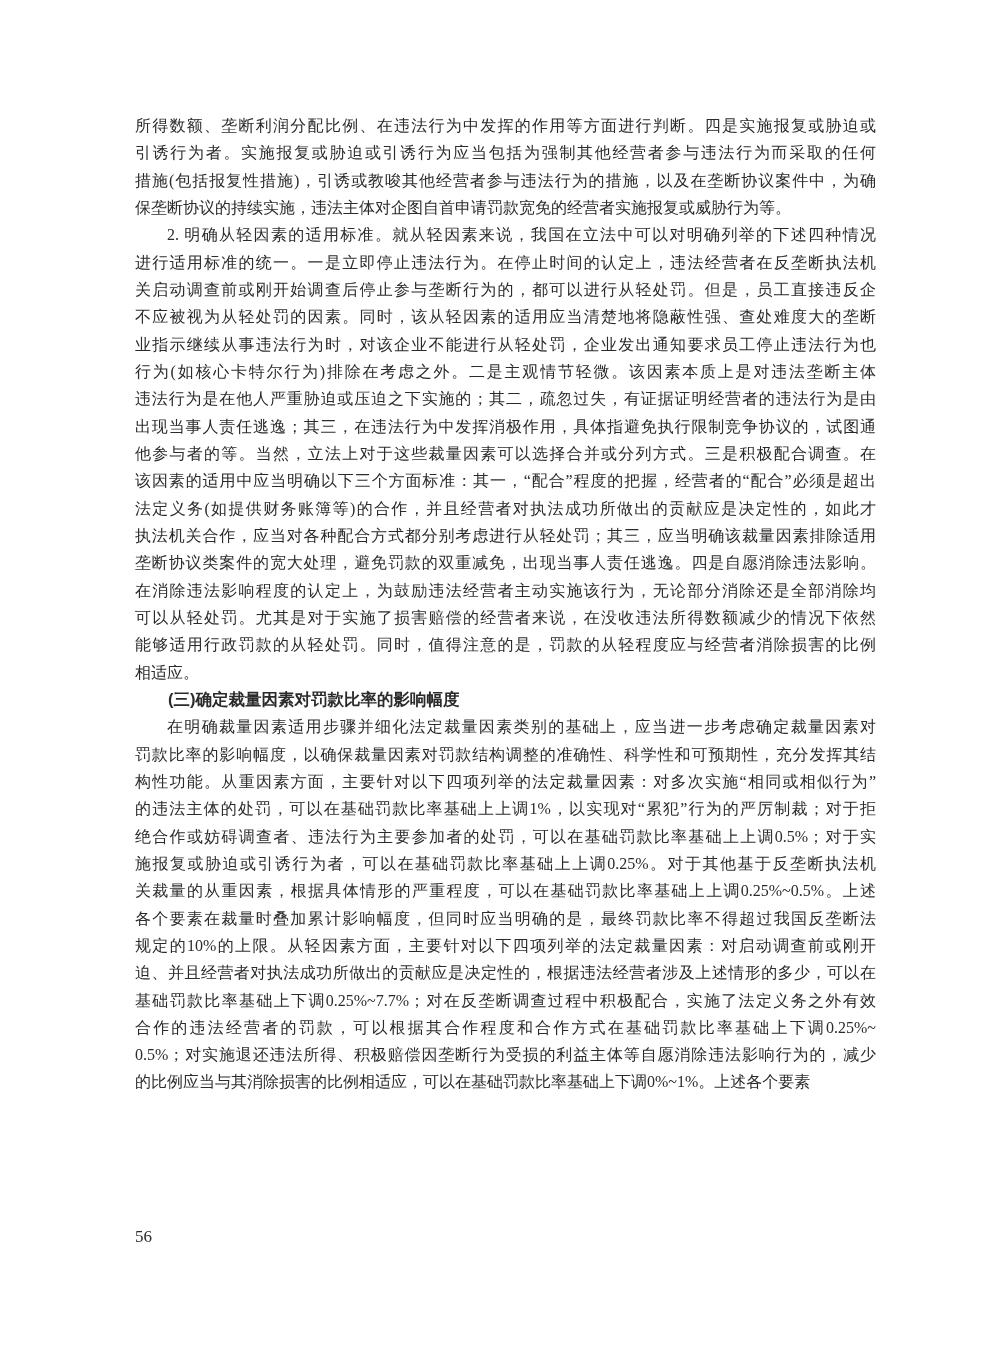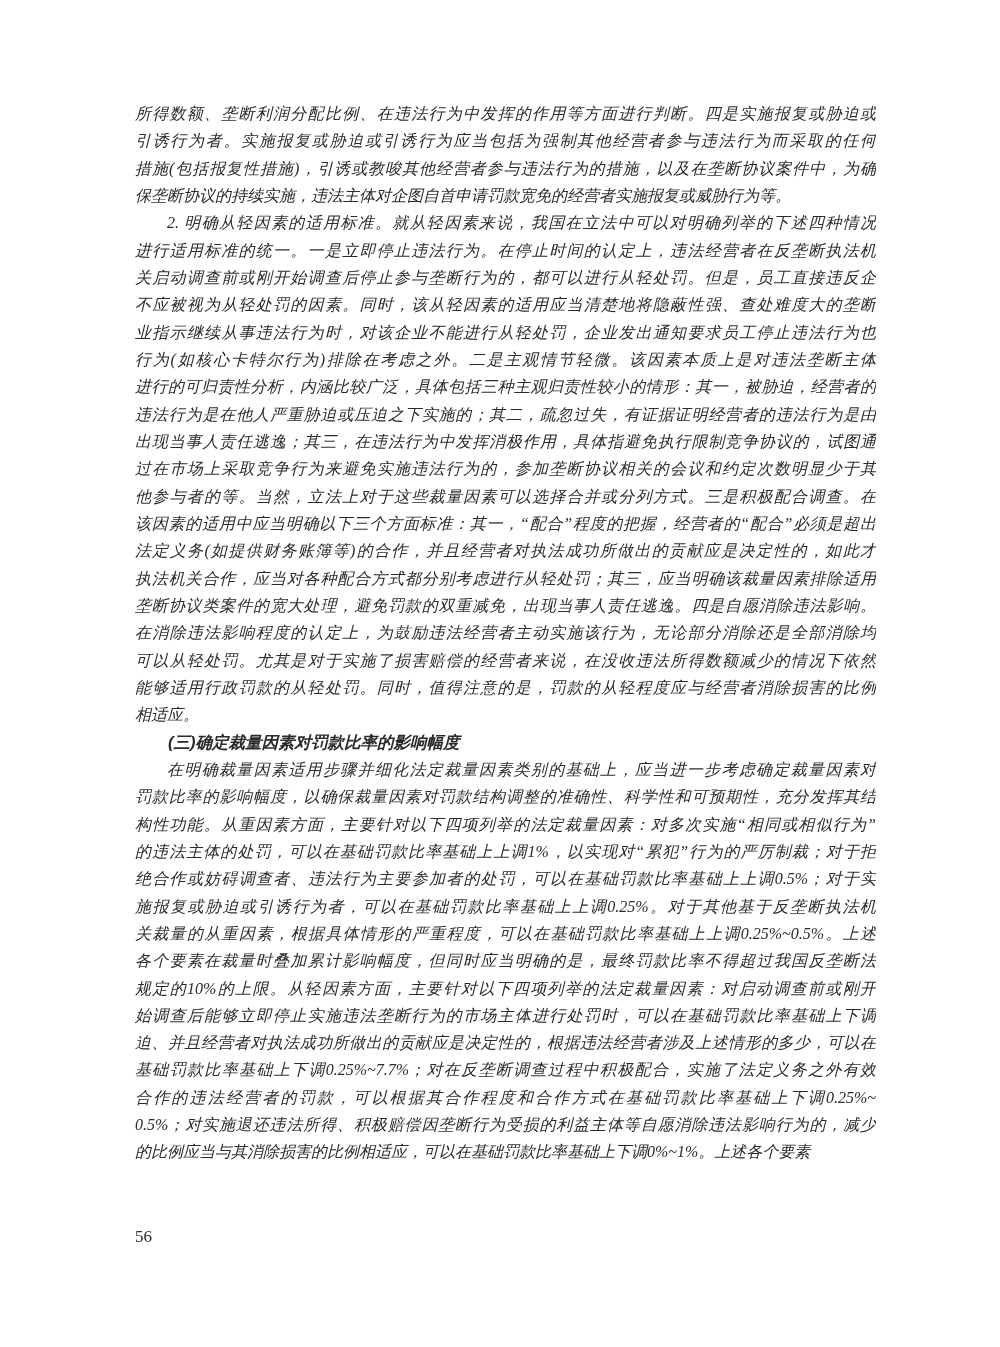--- a/index.html
+++ b/index.html
@@ -13,23 +13,22 @@
     overflow: hidden;
   }
   .page {
     position: absolute;
     inset: 0;
     background: #ffffff;
   }
   .page-body {
     position: absolute;
     left: 135px;
-    top: 100px;
+    top: 112px;
     width: 741px;
-    font-style: italic;
   }
   .line {
     font-size: 16px;
     line-height: 27.33px;
     height: 27.33px;
     text-align: justify;
     text-align-last: justify;
     white-space: normal;
     overflow: hidden;
   }
@@ -62,44 +61,41 @@
       <div class="line">所得数额、垄断利润分配比例、在违法行为中发挥的作用等方面进行判断。四是实施报复或胁迫或</div>
       <div class="line">引诱行为者。实施报复或胁迫或引诱行为应当包括为强制其他经营者参与违法行为而采取的任何</div>
       <div class="line">措施(包括报复性措施)，引诱或教唆其他经营者参与违法行为的措施，以及在垄断协议案件中，为确</div>
       <div class="line last">保垄断协议的持续实施，违法主体对企图自首申请罚款宽免的经营者实施报复或威胁行为等。</div>
       <div class="line indent">2. 明确从轻因素的适用标准。就从轻因素来说，我国在立法中可以对明确列举的下述四种情况</div>
       <div class="line">进行适用标准的统一。一是立即停止违法行为。在停止时间的认定上，违法经营者在反垄断执法机</div>
       <div class="line">关启动调查前或刚开始调查后停止参与垄断行为的，都可以进行从轻处罚。但是，员工直接违反企</div>
       <div class="line">不应被视为从轻处罚的因素。同时，该从轻因素的适用应当清楚地将隐蔽性强、查处难度大的垄断</div>
       <div class="line">业指示继续从事违法行为时，对该企业不能进行从轻处罚，企业发出通知要求员工停止违法行为也</div>
       <div class="line">行为(如核心卡特尔行为)排除在考虑之外。二是主观情节轻微。该因素本质上是对违法垄断主体</div>
-      <div class="line">进行的可归责性分析，内涵比较广泛，具体包括三种主观归责性较小的情形：其一，被胁迫，经营者的</div>
       <div class="line">违法行为是在他人严重胁迫或压迫之下实施的；其二，疏忽过失，有证据证明经营者的违法行为是由</div>
       <div class="line">出现当事人责任逃逸；其三，在违法行为中发挥消极作用，具体指避免执行限制竞争协议的，试图通</div>
-      <div class="line">过在市场上采取竞争行为来避免实施违法行为的，参加垄断协议相关的会议和约定次数明显少于其</div>
       <div class="line">他参与者的等。当然，立法上对于这些裁量因素可以选择合并或分列方式。三是积极配合调查。在</div>
       <div class="line">该因素的适用中应当明确以下三个方面标准：其一，“配合”程度的把握，经营者的“配合”必须是超出</div>
       <div class="line">法定义务(如提供财务账簿等)的合作，并且经营者对执法成功所做出的贡献应是决定性的，如此才</div>
       <div class="line">执法机关合作，应当对各种配合方式都分别考虑进行从轻处罚；其三，应当明确该裁量因素排除适用</div>
       <div class="line">垄断协议类案件的宽大处理，避免罚款的双重减免，出现当事人责任逃逸。四是自愿消除违法影响。</div>
       <div class="line">在消除违法影响程度的认定上，为鼓励违法经营者主动实施该行为，无论部分消除还是全部消除均</div>
       <div class="line">可以从轻处罚。尤其是对于实施了损害赔偿的经营者来说，在没收违法所得数额减少的情况下依然</div>
       <div class="line">能够适用行政罚款的从轻处罚。同时，值得注意的是，罚款的从轻程度应与经营者消除损害的比例</div>
       <div class="line last">相适应。</div>
       <div class="line heading indent last">(三)确定裁量因素对罚款比率的影响幅度</div>
       <div class="line indent">在明确裁量因素适用步骤并细化法定裁量因素类别的基础上，应当进一步考虑确定裁量因素对</div>
       <div class="line">罚款比率的影响幅度，以确保裁量因素对罚款结构调整的准确性、科学性和可预期性，充分发挥其结</div>
       <div class="line">构性功能。从重因素方面，主要针对以下四项列举的法定裁量因素：对多次实施“相同或相似行为”</div>
       <div class="line">的违法主体的处罚，可以在基础罚款比率基础上上调1%，以实现对“累犯”行为的严厉制裁；对于拒</div>
       <div class="line">绝合作或妨碍调查者、违法行为主要参加者的处罚，可以在基础罚款比率基础上上调0.5%；对于实</div>
       <div class="line">施报复或胁迫或引诱行为者，可以在基础罚款比率基础上上调0.25%。对于其他基于反垄断执法机</div>
       <div class="line">关裁量的从重因素，根据具体情形的严重程度，可以在基础罚款比率基础上上调0.25%~0.5%。上述</div>
       <div class="line">各个要素在裁量时叠加累计影响幅度，但同时应当明确的是，最终罚款比率不得超过我国反垄断法</div>
       <div class="line">规定的10%的上限。从轻因素方面，主要针对以下四项列举的法定裁量因素：对启动调查前或刚开</div>
-      <div class="line">始调查后能够立即停止实施违法垄断行为的市场主体进行处罚时，可以在基础罚款比率基础上下调</div>
       <div class="line">迫、并且经营者对执法成功所做出的贡献应是决定性的，根据违法经营者涉及上述情形的多少，可以在</div>
       <div class="line">基础罚款比率基础上下调0.25%~7.7%；对在反垄断调查过程中积极配合，实施了法定义务之外有效</div>
       <div class="line">合作的违法经营者的罚款，可以根据其合作程度和合作方式在基础罚款比率基础上下调0.25%~</div>
       <div class="line">0.5%；对实施退还违法所得、积极赔偿因垄断行为受损的利益主体等自愿消除违法影响行为的，减少</div>
       <div class="line last">的比例应当与其消除损害的比例相适应，可以在基础罚款比率基础上下调0%~1%。上述各个要素</div>
     </div>
   <div class="page-number">56</div>
 </div>
 
 </body></html>

